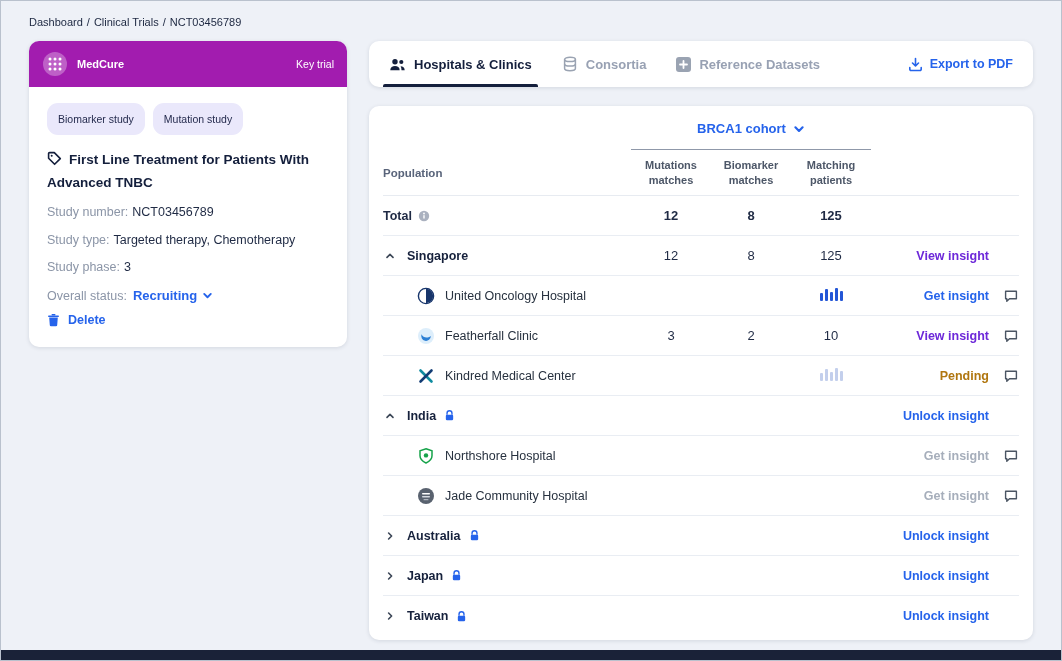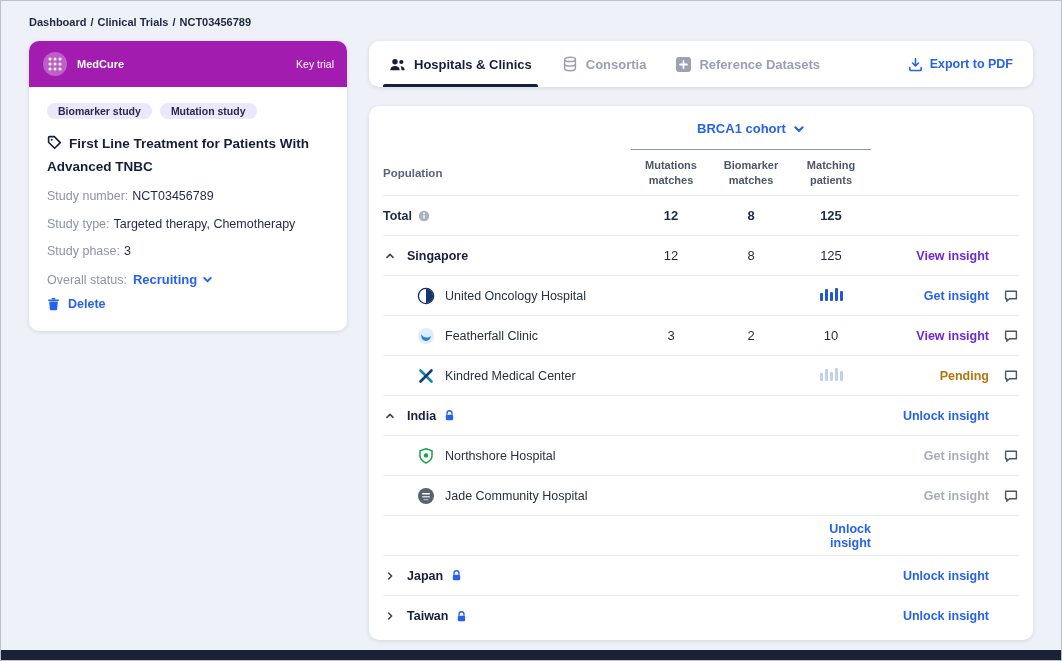--- a/index.html
+++ b/index.html
@@ -1,34 +1,34 @@
 <!DOCTYPE html>
 <html><head>
 <meta charset="utf-8">
 <style>
   *{box-sizing:border-box;margin:0;padding:0}
   html,body{background:#d9dee6}
   body{font-family:"Liberation Sans","DejaVu Sans",sans-serif;}
   .frame{width:1062px;height:661px;background:#eef1f7;border:1px solid #b9c1cd;position:relative;overflow:hidden}
   .bottom-bar{position:absolute;left:0;right:0;bottom:0;height:10px;background:#1a2238}
 
-  .breadcrumb{padding:15px 0 0 28px;font-size:11px;font-weight:bold;color:#1c2740}
+  .breadcrumb{padding:15px 0 0 28px;font-size:11px;font-weight:normal;color:#1c2740}
   .breadcrumb span.sep{margin:0 4px;color:#1c2740}
   .crumb{cursor:pointer}
 
   .layout{display:flex;gap:22px;padding:13px 28px 0 28px;align-items:flex-start}
 
   
   .trial-card{width:318px;background:#fff;border-radius:10px;box-shadow:0 1px 4px rgba(20,30,60,.12);overflow:hidden;flex:none}
   .trial-head{height:46px;background:#a21caf;display:flex;align-items:center;padding:0 13px;gap:9px;color:#fff}
   .org-name{font-size:11px;font-weight:bold}
   .key-trial{margin-left:auto;font-size:10.5px;font-weight:500}
   .trial-body{padding:16px 18px 20px}
   .tags{display:flex;gap:8px}
-  .tag{background:#eae8fb;color:#252b4e;font-size:10.5px;font-weight:bold;padding:2px 11px;border-radius:11px}
+  .tag{background:#eae8fb;color:#252b4e;font-size:10.5px;font-weight:normal;padding:10px 11px;border-radius:11px}
   .title-row{margin-top:15px;font-size:13.5px;font-weight:bold;color:#141f3c;line-height:1.55}
   .title-row .t-icon{display:inline-block;vertical-align:-2px;margin-right:7px}
   .field{margin-top:9px;font-size:12.5px;color:#8b95a7;line-height:1.5}
   .field .val{color:#1f2a44;font-weight:500;margin-left:4px}
   .status-row{margin-top:11px;font-size:12.5px;color:#8b95a7;display:flex;align-items:center}
   .status-val{color:#2563eb;font-weight:600;font-size:13px;margin-left:6px;display:flex;align-items:center;gap:5px;cursor:pointer}
   .link-row{margin-top:13px;display:flex;align-items:center;gap:8px;color:#2563eb;font-size:12.5px;font-weight:600;cursor:pointer}
 
   
   .main{flex:1;min-width:0}
@@ -368,20 +368,34 @@
               <div class="cell-num"></div>
               <div class="cell-num"></div>
               <div class="action gray">Get insight</div>
               <div class="chatc">
                 <svg width="16" height="16" viewBox="0 0 16 16">
                   <path d="M2.6 3.2h10.8v7.6H6.5l-2.7 2.4v-2.4H2.6z" fill="none" stroke="#4b5563" stroke-width="1.4" stroke-linejoin="round"></path>
                 </svg>
               </div>
             </div>
             <div class="grid trow country">
+              <div class="country-name">
+                <div class="chev">
+                  <svg width="10" height="10" viewBox="0 0 10 10">
+                    <path d="M3.6 2l3 3-3 3" stroke="#3b4656" stroke-width="1.6" fill="none" stroke-linecap="round" stroke-linejoin="round"></path>
+                  </svg>
+                </div>
+                <div>Australia</div>
+                <div class="lockw">
+                  <svg width="11" height="13" viewBox="0 0 12 13">
+                    <path d="M3.3 5.6V4a2.7 2.7 0 015.4 0v1.6" stroke="#2563eb" stroke-width="1.5" fill="none"></path>
+                    <rect x="2" y="5.6" width="8" height="6" rx="1.4" fill="#2563eb"></rect>
+                  </svg>
+                </div>
+              </div>
               <div class="cell-num"></div>
               <div class="cell-num"></div>
               <div class="cell-num"></div>
               <div class="action blue">Unlock insight</div>
               <div class="chatc"></div>
             </div>
             <div class="grid trow country">
               <div class="country-name">
                 <div class="chev">
                   <svg width="10" height="10" viewBox="0 0 10 10">

